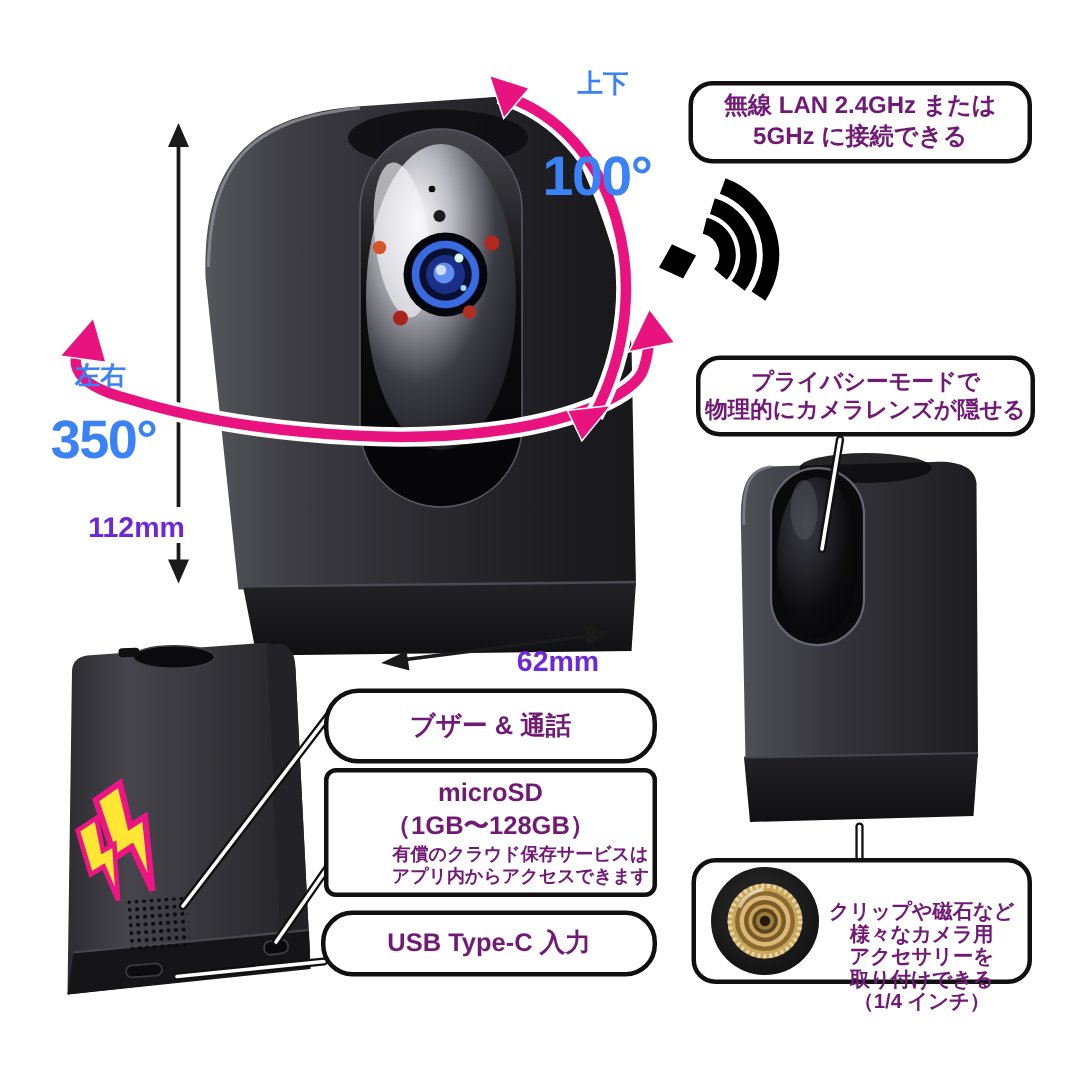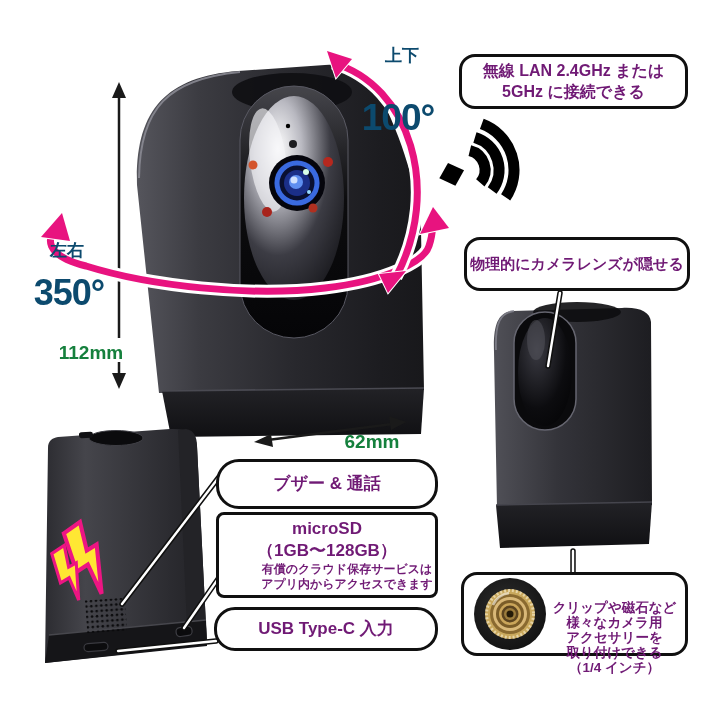--- a/index.html
+++ b/index.html
@@ -3,22 +3,22 @@
 <meta charset="utf-8">
 <style>
   html,body{margin:0;padding:0;background:#fff;}
   #stage{position:relative;width:713px;height:713px;background:#ffffff;overflow:hidden;
          font-family:"Liberation Sans","DejaVu Sans",sans-serif;color:#101010;}
   #art{position:absolute;left:0;top:0;width:713px;height:713px;}
   .box{position:absolute;background:#fff;border:3px solid #101010;display:flex;flex-direction:column;
        align-items:center;justify-content:center;text-align:center;font-weight:bold;color:#701a75;
        box-sizing:border-box;line-height:1.3;}
   .box span{display:block;white-space:nowrap;}
-  .pink{position:absolute;color:#0c4a6e;font-weight:bold;text-align:center;line-height:1;white-space:nowrap;}
-  .dim{position:absolute;color:#15803d;font-weight:bold;text-align:center;line-height:1;white-space:nowrap;}
+  .pink{position:absolute;color:#3b82f6;font-weight:bold;text-align:center;line-height:1;white-space:nowrap;}
+  .dim{position:absolute;color:#6d28d9;font-weight:bold;text-align:center;line-height:1;white-space:nowrap;}
 
   #box-wireless{left:459px;top:54px;width:229px;height:55px;border-radius:16px;font-size:16px;}
   #box-privacy{left:464px;top:237px;width:226px;height:54px;border-radius:16px;font-size:15px;}
   #box-buzzer{left:216px;top:459px;width:222px;height:50px;border-radius:23px;font-size:17px;}
   #box-microsd{left:216px;top:512px;width:222px;height:86px;border-radius:8px;font-size:17px;}
   #box-microsd .note{font-size:12px;line-height:1.25;margin-left:40px;}
   #box-usb{left:214px;top:607px;width:224px;height:44px;border-radius:21px;font-size:17px;}
   #box-mount{left:461px;top:572px;width:227px;height:84px;border-radius:16px;
              flex-direction:row;gap:6px;padding:3px 4px;}
   #box-mount .mount-text{font-size:13.5px;line-height:15px;margin-top:46px;}
@@ -191,20 +191,21 @@
       <path d="M30.2 -38.6 A49 49 0 0 1 30.2 38.6"></path>
     </g>
   </svg>
 
   <div class="box" id="box-wireless">
     <span>無線 LAN 2.4GHz または</span>
     <span>5GHz に接続できる</span>
   </div>
 
   <div class="box" id="box-privacy">
+    <span>プライバシーモードで</span>
     <span>物理的にカメラレンズが隠せる</span>
   </div>
 
   <div class="box" id="box-buzzer">
     <span>ブザー &amp; 通話</span>
   </div>
 
   <div class="box" id="box-microsd">
     <span>microSD</span>
     <span>（1GB〜128GB）</span>

